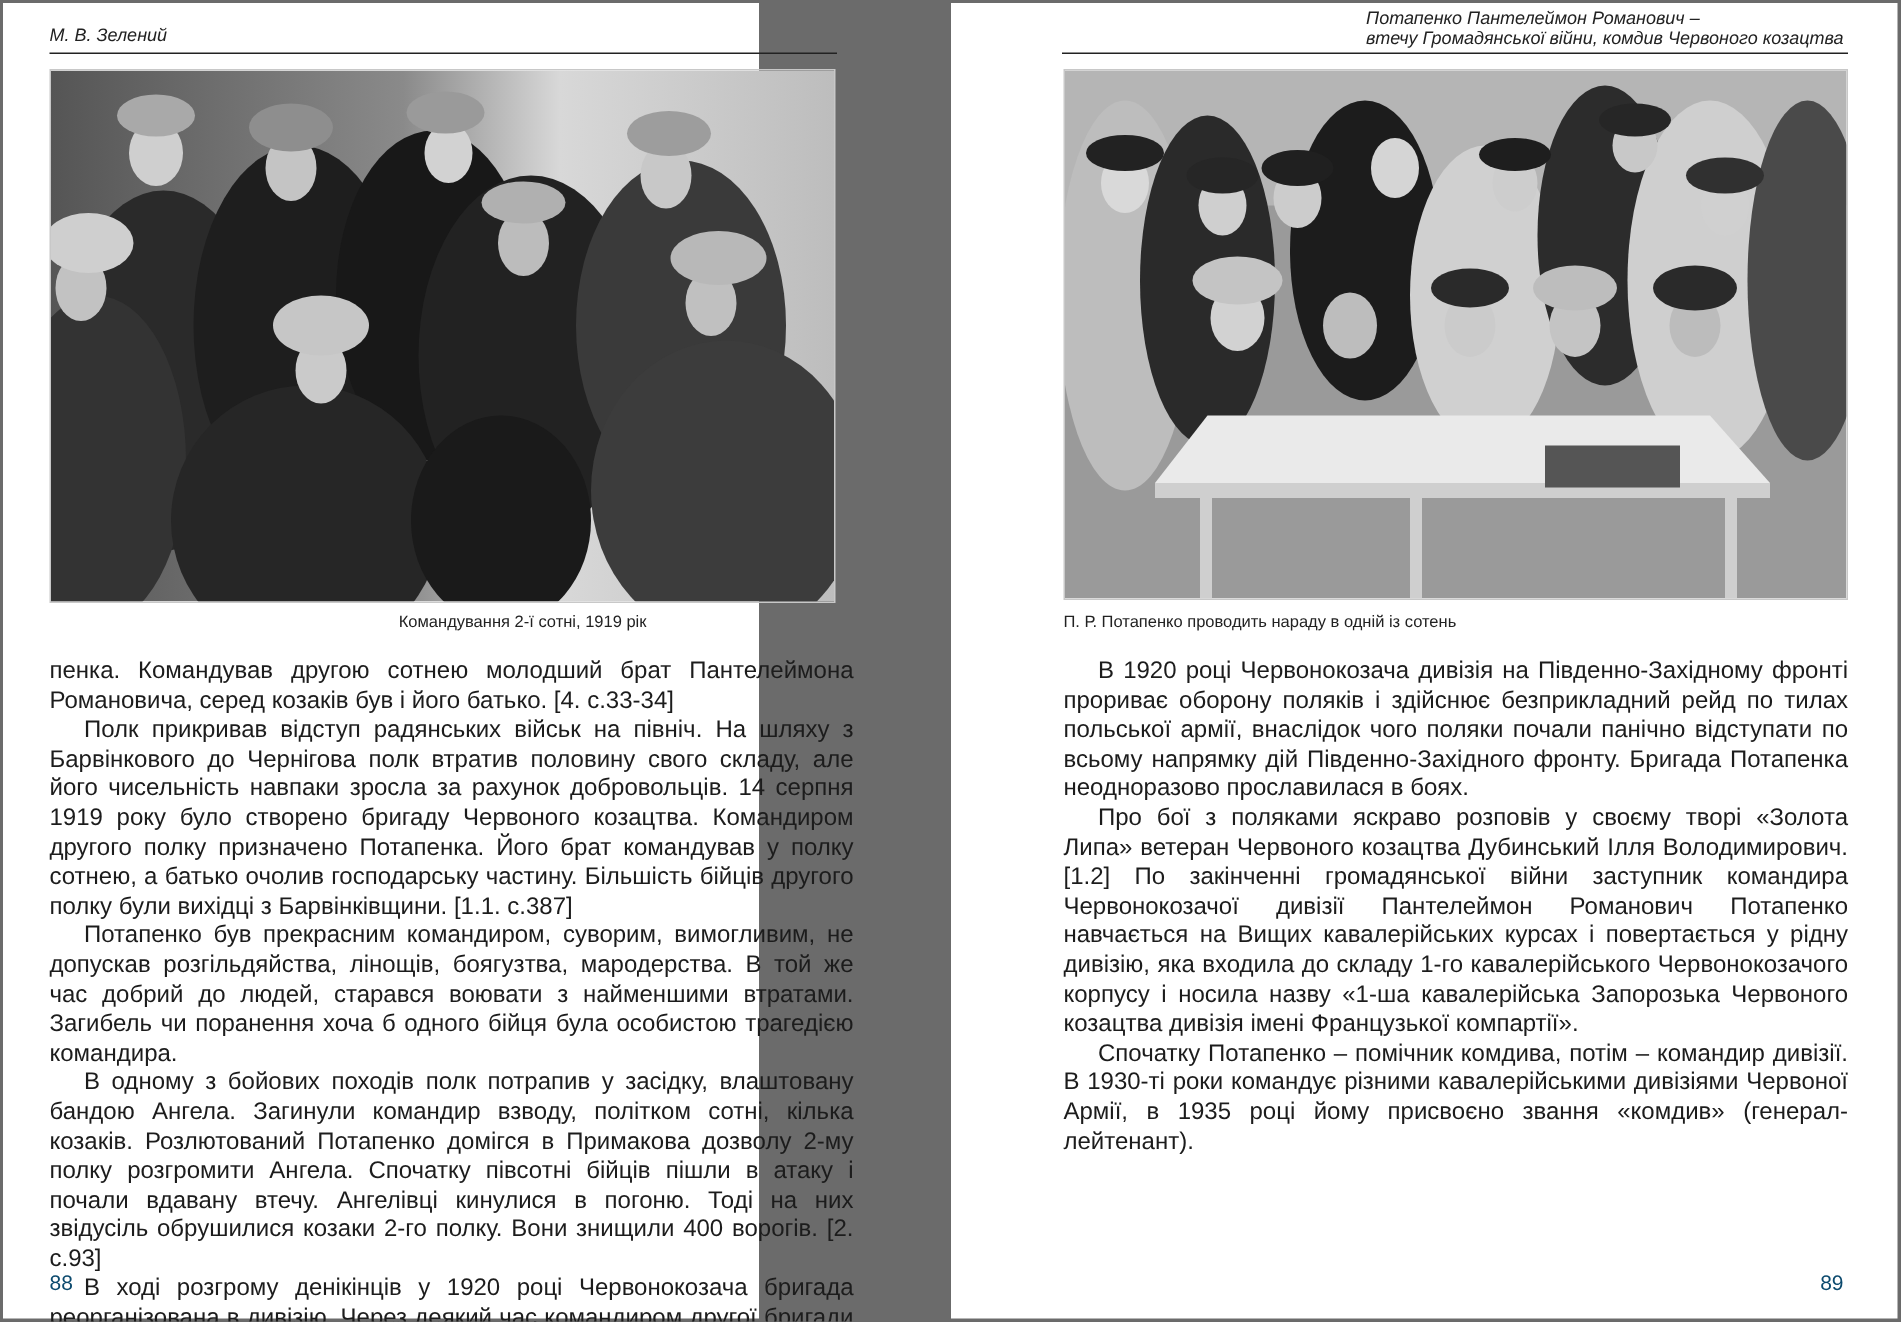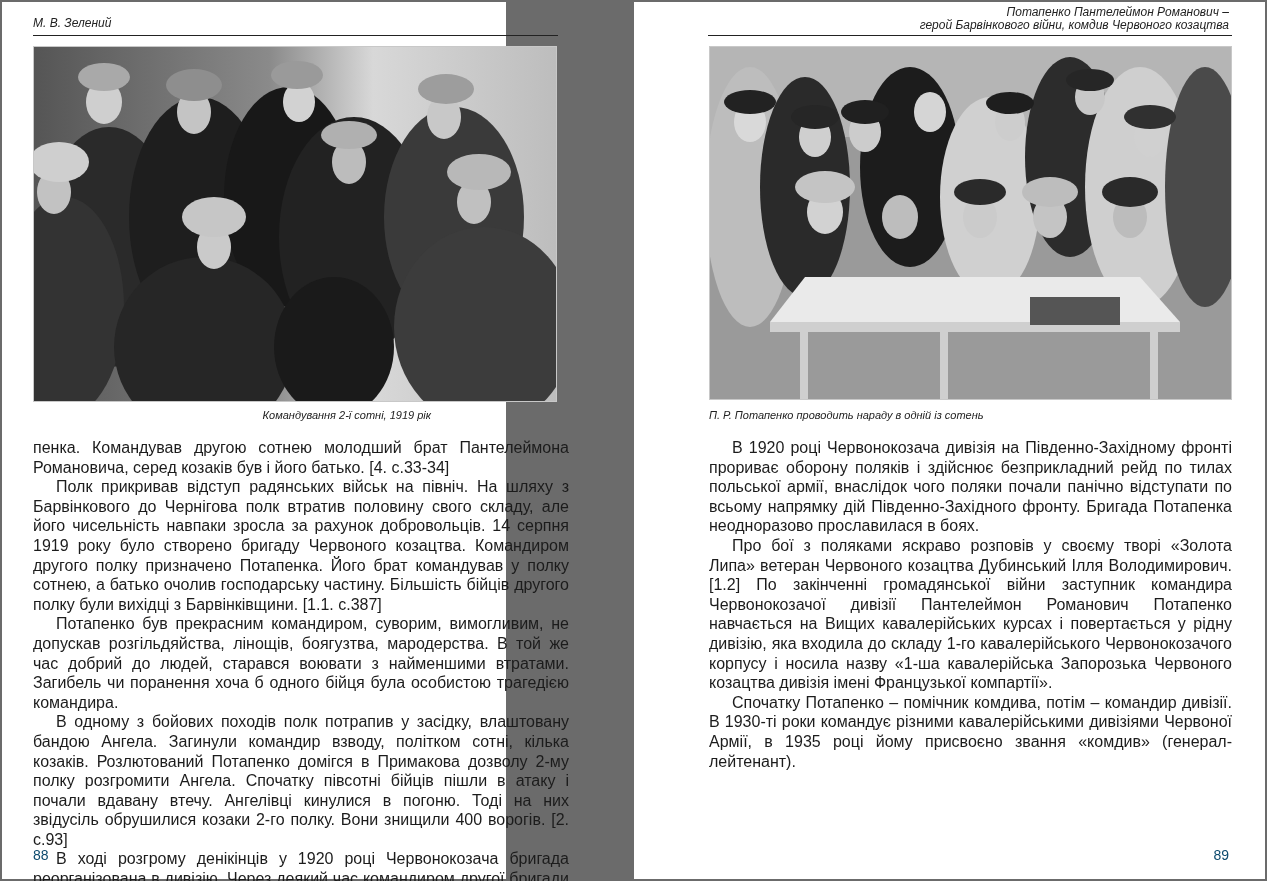--- a/index.html
+++ b/index.html
@@ -10,34 +10,34 @@
   .page {
     position: absolute; top: 2px; height: 877px; background: #ffffff;
   }
   .page.left { left: 2px; width: 504px; }
   .page.right { left: 634px; width: 631px; }
   .running-head {
     position: absolute; font-style: italic; font-size: 12px; color: #222;
     line-height: 13px;
   }
   .left .running-head { left: 31px; top: 15px; }
-  .right .running-head { right: 36px; top: 4px; text-align: right; }
+  .right .running-head { right: 36px; top: 4px; text-align: left; }
   .rule {
     position: absolute; height: 1px; background: #222;
   }
   .left .rule { left: 31px; width: 525px; top: 33px; }
   .right .rule { left: 74px; width: 524px; top: 33px; }
   .photo {
     position: absolute; border: 1px solid #c8c8c8; overflow: hidden;
   }
   .left .photo { left: 31px; top: 44px; width: 522px; height: 354px; }
   .right .photo { left: 75px; top: 44px; width: 521px; height: 352px; }
   .photo svg { display: block; width: 100%; height: 100%; }
   .caption {
-    position: absolute; font-style: italic; font-size: 11px; color: #222;
+    position: absolute; font-size: 11px; color: #222;
   }
   .left .caption { right: 75px; top: 407px; }
   .right .caption { left: 75px; top: 407px; }
   .body-text {
     position: absolute; font-size: 16px; line-height: 19.6px; text-align: justify;
     color: #1c1c1c;
   }
   .left .body-text { left: 31px; top: 436px; width: 536px; }
   .right .body-text { left: 75px; top: 436px; width: 523px; }
   .body-text p { margin: 0; text-indent: 0; }
@@ -105,21 +105,21 @@
     <p class="indent">В одному з бойових походів полк потрапив у засідку, влаштовану бандою Ангела. Загинули командир взводу, політком сотні, кілька козаків. Розлютований Потапенко домігся в Примакова дозволу 2-му полку розгромити Ангела. Спочатку півсотні бійців пішли в атаку і почали вдавану втечу. Ангелівці кинулися в погоню. Тоді на них звідусіль обрушилися козаки 2-го полку. Вони знищили 400 ворогів. [2. с.93]</p>
     <p class="indent">В ході розгрому денікінців у 1920 році Червонокозача бригада реорганізована в дивізію. Через деякий час командиром другої бригади стає Пота-</p>
   </div>
 
   <div class="page-number">88</div>
 </div>
 
 <div class="page right">
   <div class="running-head">
     <div>Потапенко Пантелеймон Романович –</div>
-    <div>герой Барвінкового війни, комдив Червоного козацтва</div>
+    <div>втечу Громадянської війни, комдив Червоного козацтва</div>
   </div>
   <div class="rule"></div>
 
   <div class="photo">
     <svg viewBox="0 0 521 352" preserveAspectRatio="none">
       <rect width="521" height="352" fill="#9a9a9a"></rect>
       <rect x="0" y="0" width="521" height="90" fill="#b5b5b5"></rect>
 
       <ellipse cx="40" cy="150" rx="45" ry="130" fill="#bdbdbd"></ellipse>
       <ellipse cx="95" cy="140" rx="45" ry="110" fill="#2a2a2a"></ellipse>

